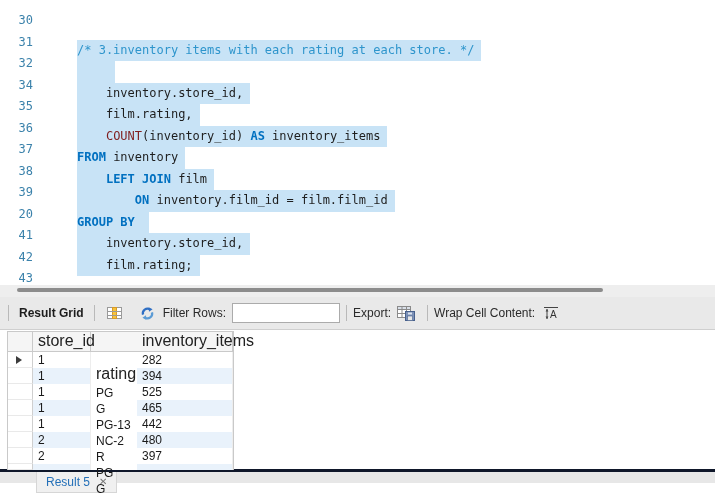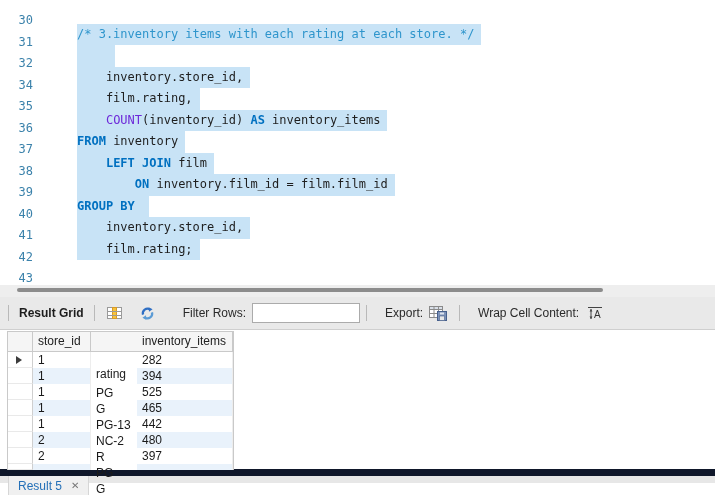--- a/index.html
+++ b/index.html
@@ -4,66 +4,66 @@
 <style>
   html,body{margin:0;padding:0;}
   body{width:715px;height:495px;overflow:hidden;background:#fff;font-family:"Liberation Sans",sans-serif;}
 
   
   .editor{position:relative;height:285px;overflow:hidden;background:#fff;
           font-family:"DejaVu Sans Mono",monospace;font-size:12px;padding-top:2px;box-sizing:border-box;}
   .code-line{position:relative;height:21.5px;}
   .lnum{position:absolute;left:0;top:8px;width:33px;text-align:right;color:#3b82ab;line-height:21.5px;}
   .bp-dot{position:absolute;left:43px;top:7px;width:8px;height:8px;border-radius:50%;background:#2080d8;}
-  .code{position:absolute;left:77px;top:0;white-space:pre;line-height:21.5px;color:#1e1e1e;text-align:center;}
+  .code{position:absolute;left:77px;top:16px;white-space:pre;line-height:21.5px;color:#1e1e1e;text-align:center;}
   .sel{display:inline-block;background:#c8e3f6;padding-right:7px;height:21.5px;vertical-align:top;}
   .seg-kw{color:#0070c0;font-weight:bold;}
-  .seg-fn{color:#6d28d9;}
+  .seg-fn{color:#7f1d1d;}
   .seg-comment{color:#2e95cc;}
   .seg-plain{color:#1e1e1e;}
 
   
   .scrollstrip{height:12px;background:#eeeeee;position:relative;}
   .hthumb{position:absolute;left:17px;top:3px;width:586px;height:4px;background:#8c8c8c;border-radius:2px;}
 
   
   .toolbar{height:33px;background:#e9e9e9;border-bottom:1px solid #cfcfcf;display:flex;align-items:center;
            font-size:12px;color:#2a2a2a;box-sizing:border-box;padding-left:2px;}
   .vsep{width:1px;height:16px;background:#b9b9b9;margin:0 6px;flex:0 0 auto;}
   .tb-title{font-weight:bold;color:#1c1c1c;margin:0 4px;}
   .tb-icon{display:inline-flex;margin:0 6px;flex:0 0 auto;}
-  .tb-label{margin-left:12px;}
+  .tb-label{margin-left:0;}
   .filter-input{width:100px;height:18px;border:1px solid #ababab;background:#fff;margin-left:6px;
                 font-size:12px;padding:0 3px;box-sizing:content-box;}
 
   
   .gridarea{height:139px;background:#fff;position:relative;}
   .rtable{position:absolute;left:7px;top:1px;border:1px solid #c9c9c9;border-bottom:none;width:225px;}
   .trow{display:flex;height:16px;background:#fff;}
   .trow.header{height:19px;background:#f5f5f5;border-bottom:1px solid #c9c9c9;}
   .c0{width:25px;flex:0 0 25px;}
   .c1{width:58px;flex:0 0 58px;}
   .c2{width:46px;flex:0 0 46px;margin-top:33px;}
   .c3{width:96px;flex:0 0 96px;}
   .hcell{box-sizing:border-box;border-right:1px solid #c9c9c9;padding-left:5px;line-height:18px;
-         font-size:12px;color:#222;}
+         font-size:16px;color:#222;}
   .hcell.c0{border-right:1px solid #c9c9c9;padding-left:0;}
   .dcell{box-sizing:border-box;padding-left:5px;line-height:16px;font-size:12px;color:#1a1a1a;
          border-right:1px solid #ededed;}
   .selcell{box-sizing:border-box;border-right:1px solid #cfcfcf;border-bottom:1px solid #e9e9e9;
            background:#fff;display:flex;align-items:center;}
   .row-alt .dcell{background:#e9f2fb;}
   .trow.clipped{height:6px;overflow:hidden;}
   .trow.clipped .dcell{background:#e9f2fb;}
   .row-arrow{width:0;height:0;border-top:4px solid transparent;border-bottom:4px solid transparent;
              border-left:6px solid #3c3c3c;margin-left:8px;}
 
   
-  .tabbar{height:14px;background:#e7e7e7;border-top:7px solid #0f172a;display:flex;align-items:flex-start;
-          box-sizing:border-box;}
+  .tabbar{height:14px;background:#e7e7e7;border-top:3px solid #0f172a;display:flex;align-items:flex-start;
+          box-sizing:border-box;padding-left:28px;}
   .rtab{margin-left:8px;height:21px;display:flex;align-items:center;padding:0 9px;background:#f0f0f0;
         border:1px solid #d6d6d6;border-top:none;box-sizing:border-box;cursor:pointer;}
   .rtab-label{color:#2470b8;font-size:12px;}
   .rtab-close{margin-left:9px;color:#777;font-size:10px;line-height:10px;cursor:pointer;}
 </style>
 </head>
 <body>
 
 <div class="editor" id="editor">
     <div class="code-line">
@@ -96,21 +96,21 @@
     </div>
     <div class="code-line">
       <span class="lnum">38</span>
       <span class="code"><span class="sel"><span class="seg-plain">    </span><span class="seg-kw">LEFT JOIN</span><span class="seg-plain"> film</span></span></span>
     </div>
     <div class="code-line">
       <span class="lnum">39</span>
       <span class="code"><span class="sel"><span class="seg-plain">        </span><span class="seg-kw">ON</span><span class="seg-plain"> inventory.film_id = film.film_id</span></span></span>
     </div>
     <div class="code-line">
-      <span class="lnum">40</span>
+      <span class="lnum">20</span>
       <span class="code"><span class="sel"><span class="seg-kw">GROUP BY</span><span class="seg-plain"> </span></span></span>
     </div>
     <div class="code-line">
       <span class="lnum">41</span>
       <span class="code"><span class="sel"><span class="seg-plain">    inventory.store_id,</span></span></span>
     </div>
     <div class="code-line">
       <span class="lnum">42</span>
       <span class="code"><span class="sel"><span class="seg-plain">    film.rating;</span></span></span>
     </div>
@@ -140,21 +140,21 @@
 
   <span class="tb-icon" style="margin-left:12px;">
     <svg width="15" height="15" viewBox="0 0 16 16">
       <path d="M3.2 9.2 A5 5 0 0 1 10.6 3.6" stroke="#2f6fc4" stroke-width="2.4" fill="none"></path>
       <path d="M9.2 1.2 L13.4 3.4 L9.6 6.2 Z" fill="#2f6fc4"></path>
       <path d="M12.8 6.8 A5 5 0 0 1 5.4 12.4" stroke="#5b9bd5" stroke-width="2.4" fill="none"></path>
       <path d="M6.8 14.8 L2.6 12.6 L6.4 9.8 Z" fill="#5b9bd5"></path>
     </svg>
   </span>
 
-  <span class="tb-label" style="margin-left:22px;">Filter Rows:</span>
+  <span class="tb-label" style="margin-left:2px;">Filter Rows:</span>
   <input class="filter-input" type="text" style="">
 
   <div class="vsep"></div>
   <span class="tb-label">Export:</span>
 
   <span class="tb-icon">
     <svg width="18" height="15" viewBox="0 0 18 15">
       <rect x="0.5" y="0.5" width="13" height="11" fill="#ffffff" stroke="#8a8a8a"></rect>
       <rect x="0.5" y="0.5" width="13" height="3" fill="#d9dfe8" stroke="#8a8a8a"></rect>
       <line x1="5" y1="1" x2="5" y2="11" stroke="#8a8a8a"></line>

